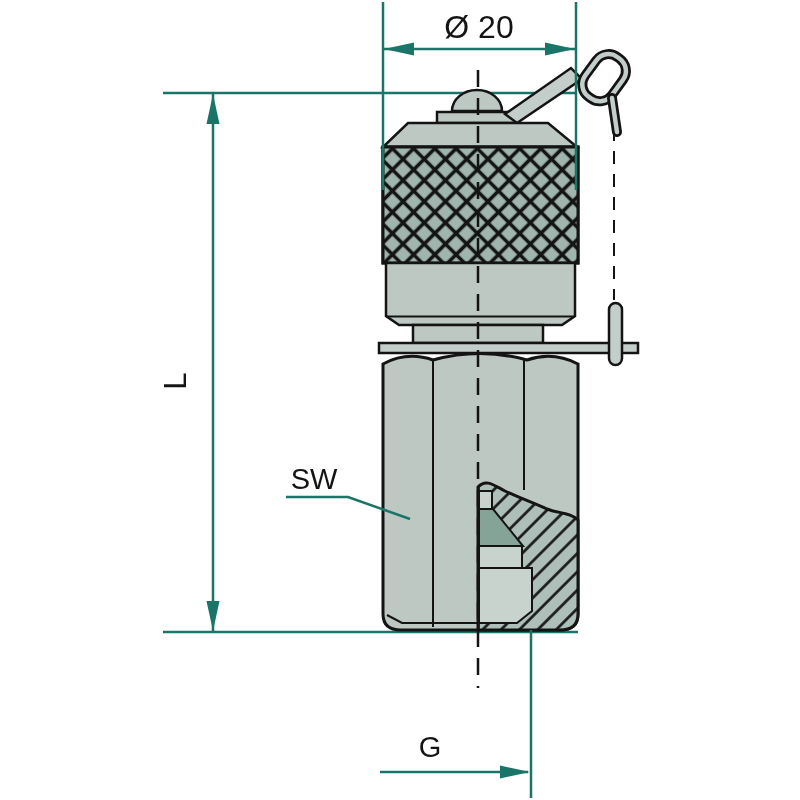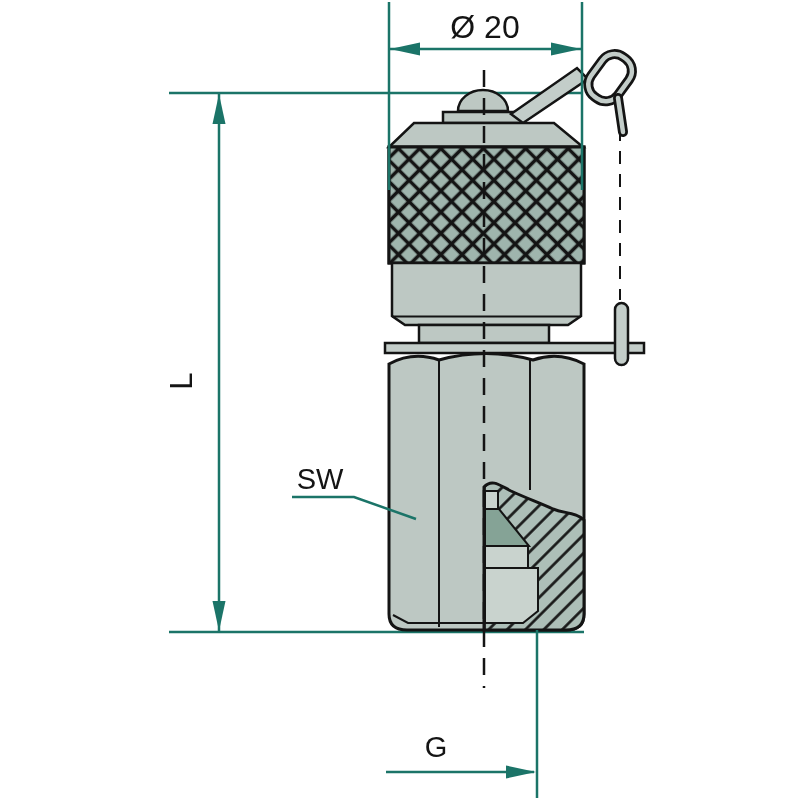--- a/index.html
+++ b/index.html
@@ -2,21 +2,21 @@
 <html style="--background: #ffffff; --dimension_color: #1b7468; --outline_color: #141414; --body_fill: #bdc8c3; --metal_fill: #c3cdc9; --knurl_fill: #9fb5ad; --section_fill: #adbfb8; --bore_fill: #c9d3ce; --seat_fill: #85a396;"><head>
 <meta charset="utf-8">
 <style>
   html,body{
     margin:0;
     padding:0;
     background:var(--background,#ffffff);
     width:800px;height:800px;
     font-family:"Liberation Sans", sans-serif;
   }
-  .stage{position:relative;width:776px;height:800px;background:var(--background,#ffffff);padding-left:6px;}
+  .stage{position:relative;width:776px;height:800px;background:var(--background,#ffffff);}
   svg{display:block}
   
   .dimline{stroke:var(--dimension_color,#1b7468);stroke-width:2.5;fill:none;}
   .dimarrow{fill:var(--dimension_color,#1b7468);stroke:none;}
   
   .outl{stroke:var(--outline_color,#141414);stroke-width:2.5;}
   .outl3{stroke:var(--outline_color,#141414);stroke-width:3;}
   .thin{stroke:var(--outline_color,#141414);stroke-width:2;}
   .bodyfill{fill:var(--body_fill,#bdc8c3);}
   .metalfill{fill:var(--metal_fill,#c3cdc9);}

